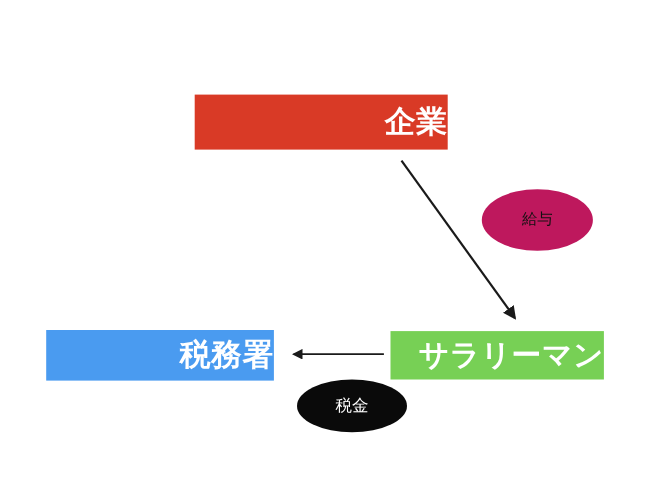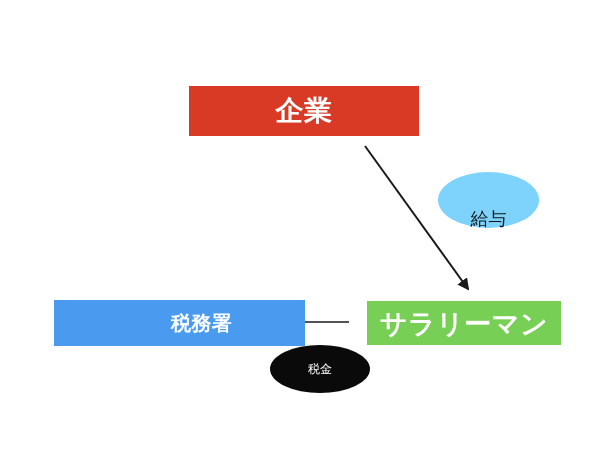--- a/index.html
+++ b/index.html
@@ -16,27 +16,26 @@
   #canvas {
     position: relative;
     width: 600px;
     height: 450px;
     background: #ffffff;
   }
   .node-box {
     position: absolute;
     display: flex;
     align-items: center;
-    justify-content: center;
+    justify-content: flex-end;
     color: #ffffff;
     font-weight: bold;
     letter-spacing: 0.02em;
     line-height: 1;
     white-space: nowrap;
-    margin-left: 12px;
   }
   #box-company {
     left: 177px;
     top: 86px;
     width: 230px;
     height: 50px;
     background: #d93a26;
     font-size: 28px;
   }
   #box-salaryman {
@@ -46,50 +45,48 @@
     height: 44px;
     background: #77d055;
     font-size: 27px;
   }
   #box-taxoffice {
     left: 42px;
     top: 300px;
     width: 207px;
     height: 46px;
     background: #4a9bf0;
-    font-size: 20px;
-    padding-left: 44px;
+    font-size: 28px;
   }
   .node-ellipse {
     position: absolute;
     display: flex;
     align-items: center;
     justify-content: center;
     border-radius: 50%;
     line-height: 1;
     white-space: nowrap;
   }
   #ellipse-salary {
     left: 438px;
     top: 172px;
     width: 101px;
     height: 56px;
-    background: #7dd3fc;
+    background: #be185d;
     color: #111111;
-    font-size: 18px;
-    align-items: flex-end;
+    font-size: 14px;
   }
   #ellipse-tax {
     left: 270px;
     top: 345px;
     width: 100px;
     height: 48px;
     background: #0a0a0a;
     color: #ffffff;
-    font-size: 12px;
+    font-size: 15px;
   }
   #edge-layer {
     position: absolute;
     left: 0;
     top: 0;
     width: 600px;
     height: 450px;
     pointer-events: none;
   }
 </style>

